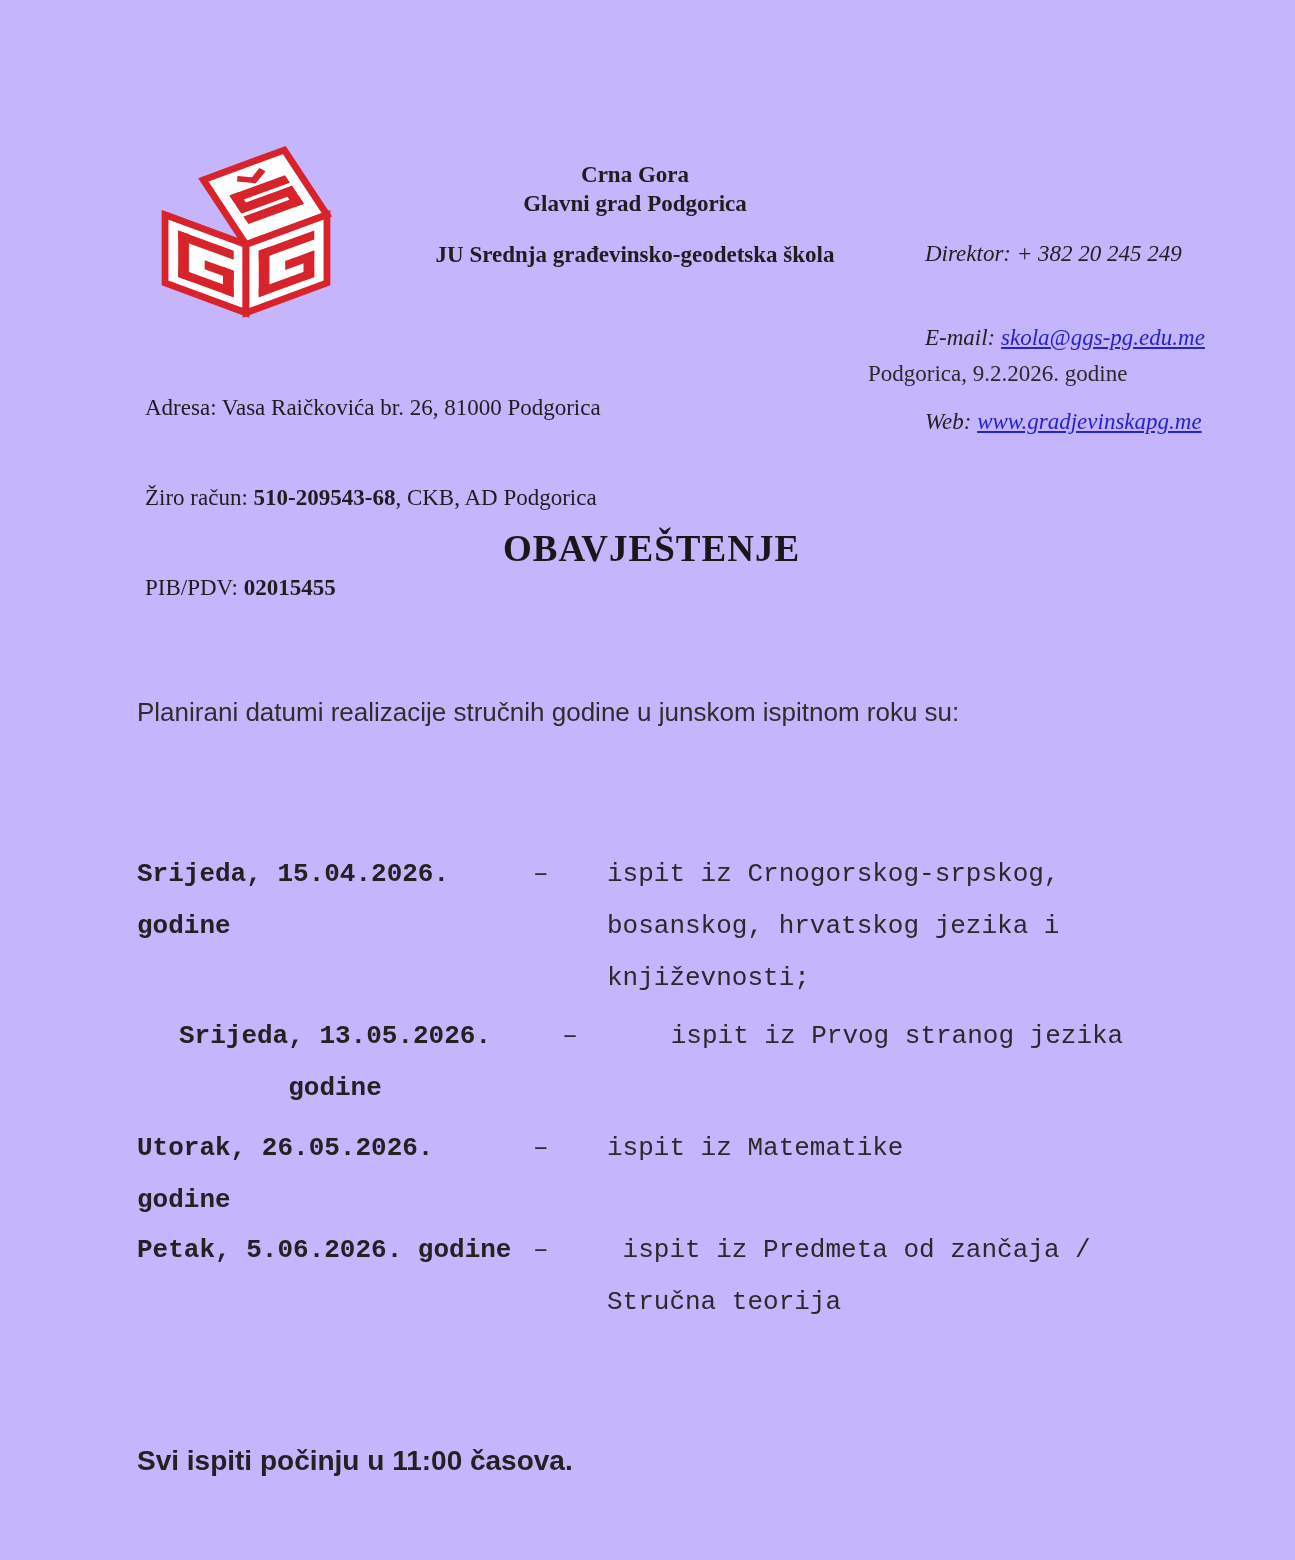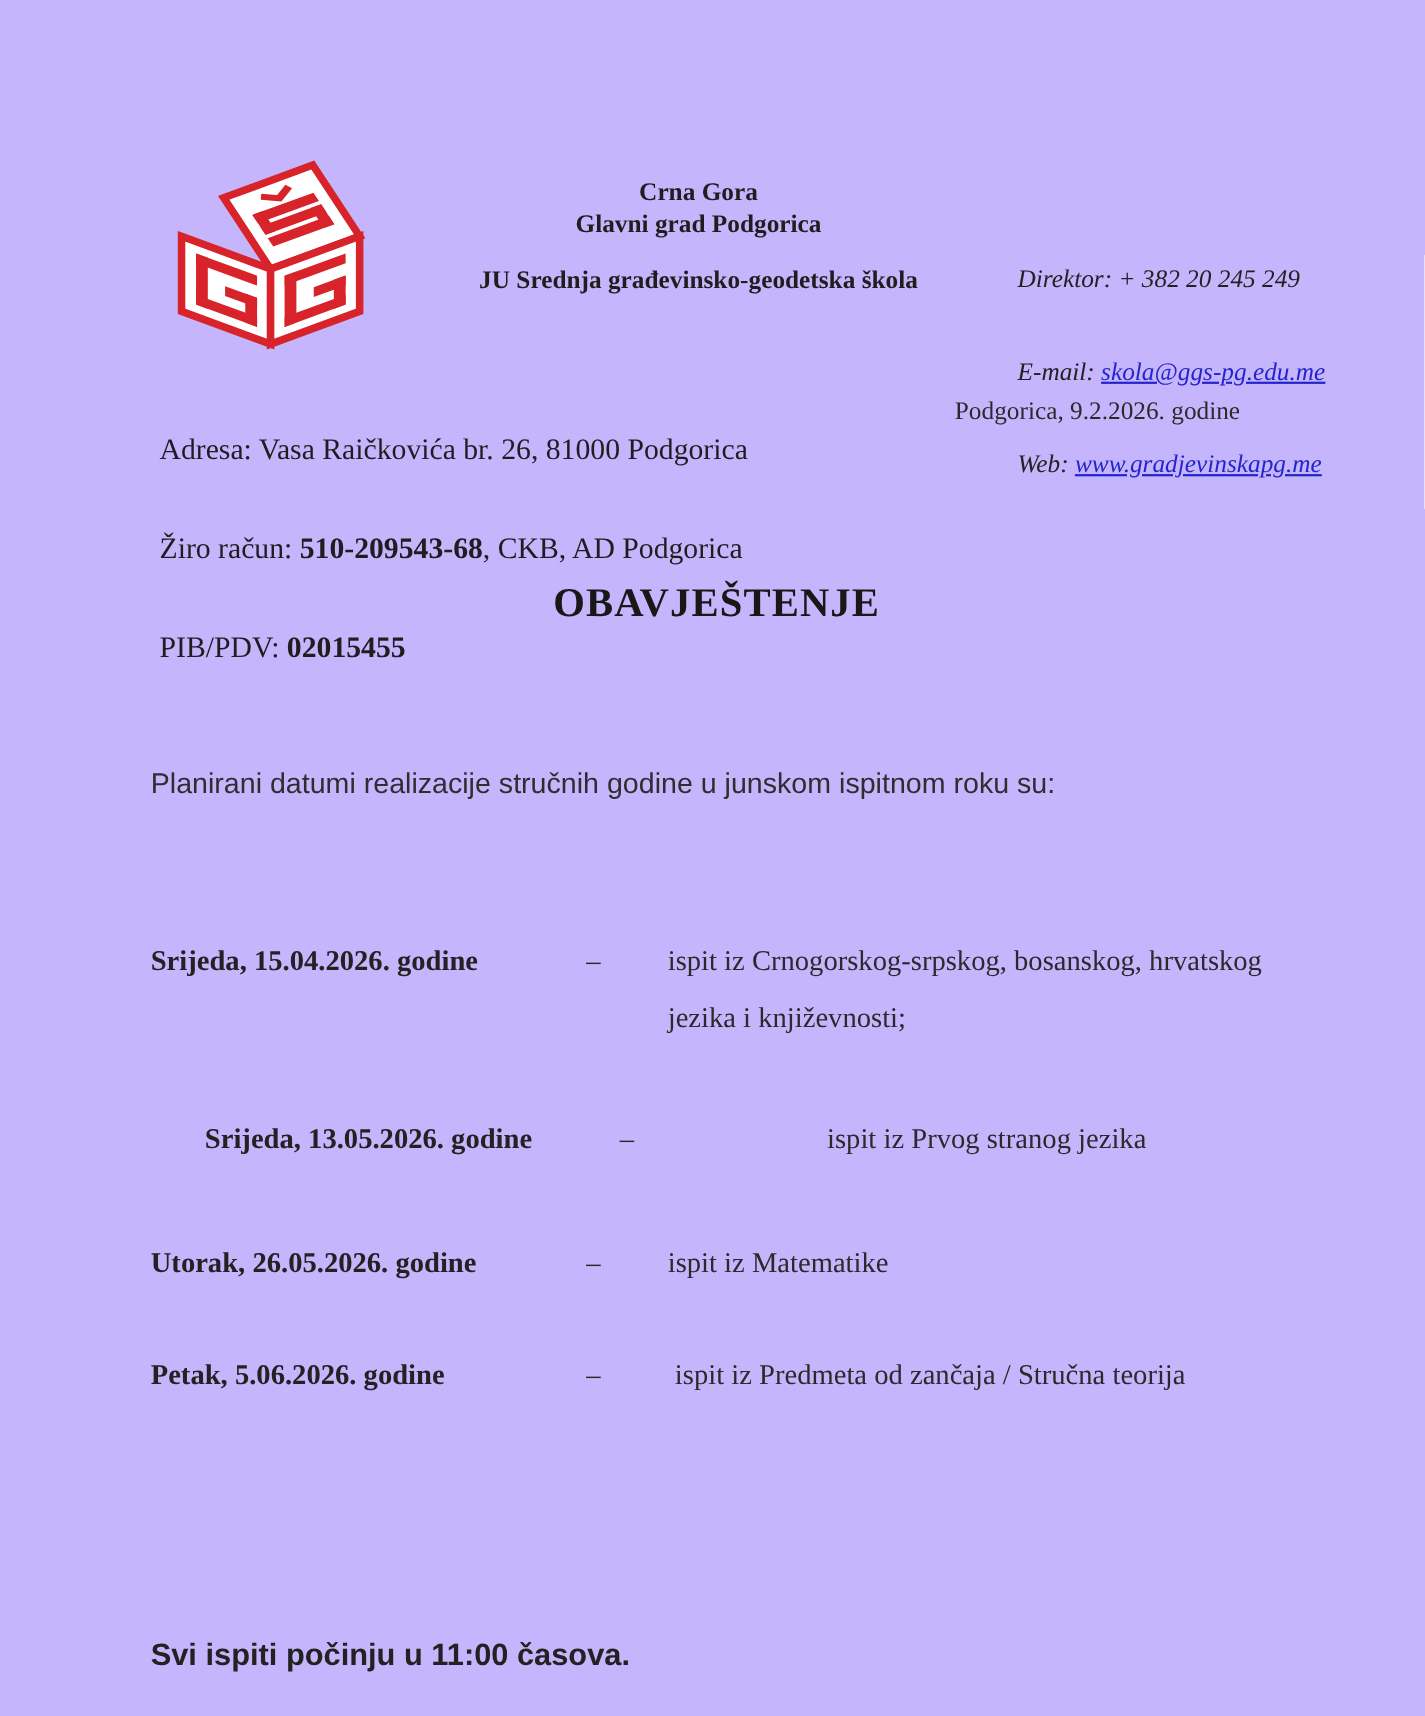--- a/index.html
+++ b/index.html
@@ -38,21 +38,21 @@
     font-style:italic; font-size:23px; line-height:28px;
     color:#222; white-space:pre-wrap;
   }
   .head-right a.link {
     color:var(--link-blue,#2424cc);
     text-decoration:underline; cursor:pointer;
   }
 
   .addr {
     position:absolute; left:145px; top:333px; width:560px;
-    font-size:27px; line-height:30px; color:#1e1e1e;
+    font-size:23px; line-height:30px; color:#1e1e1e;
     white-space:pre-wrap;
   }
   .addr b { font-weight:bold; }
 
   .dateline {
     position:absolute; left:868px; top:361px;
     font-size:23px; color:#2a2a2a;
   }
 
   
@@ -65,38 +65,37 @@
 
   .intro {
     position:absolute; left:137px; top:697px; width:900px;
     font-family:"Liberation Sans", sans-serif;
     font-size:26px; color:#2e2e2e;
   }
 
   .row {
     position:absolute; left:137px;
     display:flex; align-items:flex-start;
-    font-family:Liberation Serif, serif;
+    font-family:Liberation Mono, monospace;
     font-size:26px; line-height:52px; color:#2a2a2a;
   }
   .row .date { width:396px; font-weight:bold; color:#222; }
   .row .dash { width:74px; }
   .row .desc { width:580px; white-space:pre-wrap; }
 
   .row1 { top:848px; }
   .row2 { top:1010px;text-align:center; }
   .row3 { top:1122px; }
   .row4 { top:1224px; }
 
   .footer {
     position:absolute; left:137px; top:1444px;
     font-family:"Liberation Sans", sans-serif;
     font-size:28px; font-weight:bold; line-height:34px;
     color:#222;
-    margin-top:44px;
   }
 </style>
 </head>
 <body>
 
 <div class="page">
 
   <div class="logo">
     <svg viewBox="0 0 230 215" aria-hidden="true">
 

